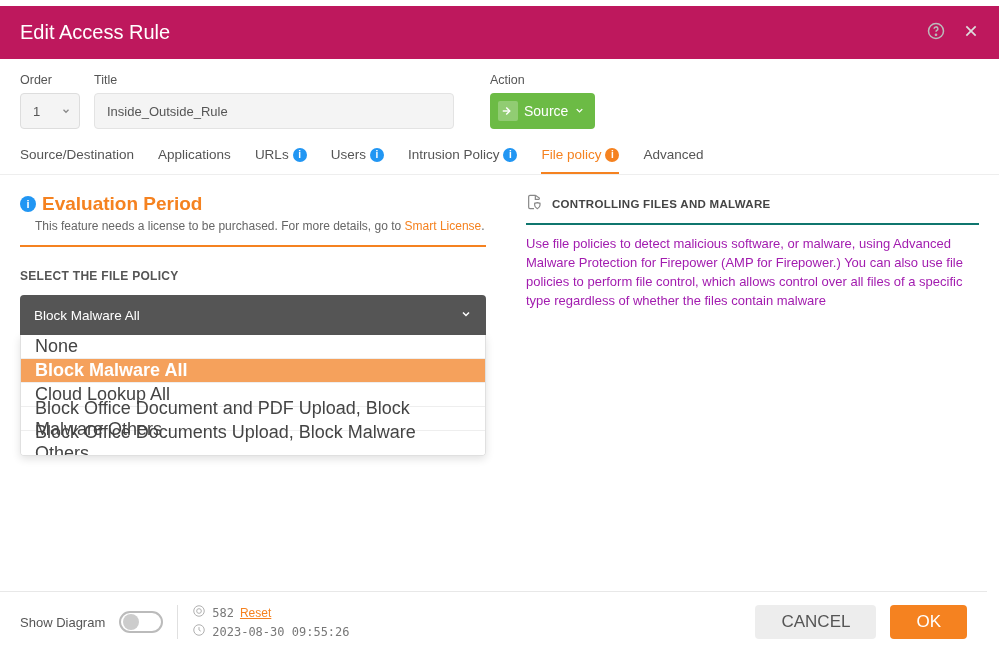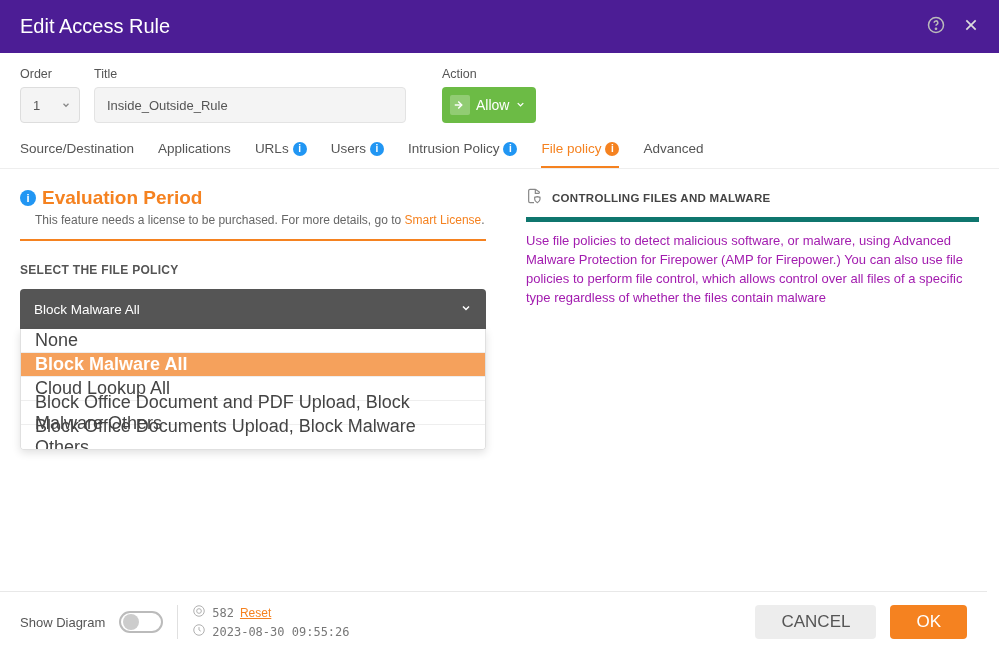--- a/index.html
+++ b/index.html
@@ -1,25 +1,25 @@
 <!DOCTYPE html>
 <html><head>
 <meta charset="utf-8">
 <style>
   * { box-sizing: border-box; margin: 0; padding: 0; }
   body { font-family: -apple-system, BlinkMacSystemFont, "Segoe UI", Arial, sans-serif; background: #fff; color: #3a3a3a; width: 999px; height: 652px; overflow: hidden; position: relative; }
   .modal { width: 999px; height: 652px; background: #fff; display: flex; flex-direction: column; position: relative; }
-  .header { background: #4c1d95; color: #fff; padding: 15px 20px; display: flex; align-items: center; justify-content: space-between; }
+  .header { background: #be185d; color: #fff; padding: 15px 20px; display: flex; align-items: center; justify-content: space-between; margin-top: 6px; }
   .header-title { font-size: 20px; font-weight: 400; }
   .header-icons { display: flex; align-items: center; gap: 18px; }
   .header-icons svg { cursor: pointer; }
   .form-row { display: flex; gap: 14px; padding: 14px 20px 0 20px; align-items: flex-start; }
   .field-label { font-size: 12.5px; color: #555; margin-bottom: 6px; display: block; }
   .select-order { width: 60px; height: 36px; border: 1px solid #ddd; border-radius: 4px; background: #f4f4f4; display: flex; align-items: center; justify-content: space-between; padding: 0 8px 0 12px; font-size: 13px; color: #555; }
-  .title-input { width: 312px; height: 36px; border: 1px solid #e3e3e3; border-radius: 4px; background: #f4f4f4; padding: 0 12px; font-size: 13px; color: #555; outline: none; }
+  .title-input { width: 360px; height: 36px; border: 1px solid #e3e3e3; border-radius: 4px; background: #f4f4f4; padding: 0 12px; font-size: 13px; color: #555; outline: none; }
   .action-wrap { margin-left: 22px; }
   .action-btn { height: 36px; background: #6cbb45; border: none; border-radius: 4px; color: #fff; display: flex; align-items: center; padding: 0 10px 0 8px; font-size: 14px; font-weight: 500; gap: 6px; cursor: pointer; }
   .action-icon { width: 20px; height: 20px; background: rgba(255,255,255,0.25); border-radius: 2px; display: flex; align-items: center; justify-content: center; }
   .tabs { display: flex; gap: 24px; padding: 18px 20px 0 20px; border-bottom: 1px solid #eee; }
   .tab { font-size: 13.5px; color: #555; padding-bottom: 10px; display: flex; align-items: center; gap: 4px; cursor: pointer; border-bottom: 2px solid transparent; }
   .tab.active { color: #f58220; border-bottom-color: #f58220; font-weight: 500; }
   .info-badge { width: 14px; height: 14px; background: #2196f3; border-radius: 50%; display: inline-flex; color: #fff; font-size: 10px; font-weight: bold; align-items: center; justify-content: center; line-height: 1; }
   .info-badge.orange { background: #f58220; }
   .content { display: flex; flex: 1; padding: 18px 20px 0 20px; gap: 40px; overflow: hidden; }
   .left-col { width: 466px; flex-shrink: 0; }
@@ -30,21 +30,21 @@
   .info-circle { width: 16px; height: 16px; background: #2196f3; border-radius: 50%; color: #fff; display: inline-flex; align-items: center; justify-content: center; font-size: 11px; font-weight: bold; }
   .eval-text { font-size: 12px; color: #666; margin-left: 15px; }
   .eval-link { color: #f58220; text-decoration: none; }
   .section-label { font-size: 12px; font-weight: 700; color: #555; letter-spacing: 0.3px; margin-bottom: 12px; }
   .dropdown { position: relative; width: 466px; }
   .dd-head { background: #555; color: #fff; border-radius: 4px 4px 0 0; height: 40px; display: flex; align-items: center; justify-content: space-between; padding: 0 14px; font-size: 13.5px; cursor: pointer; }
   .dd-list { border: 1px solid #e0e0e0; border-top: none; box-shadow: 0 3px 8px rgba(0,0,0,0.12); border-radius: 0 0 4px 4px; overflow: hidden; }
   .dd-item { height: 24px; display: flex; align-items: center; padding: 0 14px; font-size: 18px; color: #444; border-bottom: 1px solid #eee; cursor: pointer; background: #fff; }
   .dd-item:last-child { border-bottom: none; }
   .dd-item.selected { background: #f5a15c; color: #fff; font-weight: 700; }
-  .right-head { display: flex; align-items: center; gap: 10px; border-bottom: 5px solid #0f766e; padding-bottom: 8px; margin-bottom: 10px; }
+  .right-head { display: flex; align-items: center; gap: 10px; border-bottom: 2px solid #0f766e; padding-bottom: 8px; margin-bottom: 10px; }
   .right-head-title { font-size: 11.5px; font-weight: 700; color: #444; letter-spacing: 0.3px; }
   .right-text { font-size: 13px; color: #a21caf; line-height: 1.45; }
   .footer { position: absolute; bottom: 0; left: 0; right: 12px; border-top: 1px solid #e8e8e8; padding: 12px 20px; display: flex; align-items: center; justify-content: space-between; background: #fff; }
   .footer-left { display: flex; align-items: center; gap: 14px; }
   .diagram-label { font-size: 13px; color: #555; }
   .toggle { width: 44px; height: 22px; border: 2px solid #bbb; border-radius: 12px; position: relative; background: #fff; cursor: pointer; }
   .toggle-knob { width: 16px; height: 16px; background: #ccc; border-radius: 50%; position: absolute; top: 1px; left: 2px; }
   .divider-v { width: 1px; height: 34px; background: #e0e0e0; }
   .meta { display: flex; flex-direction: column; gap: 2px; font-size: 12px; color: #777; font-family: ui-monospace, Menlo, monospace; }
   .meta-row { display: flex; align-items: center; gap: 6px; }
@@ -96,21 +96,21 @@
     </div>
     <div class="action-wrap">
       <label class="field-label">Action</label>
       <button class="action-btn">
         <span class="action-icon">
           <svg width="14" height="14" viewBox="0 0 24 24" fill="none" stroke="#fff" stroke-width="2.5">
               <polyline points="9 6 15 12 9 18"></polyline>
               <line x1="3" y1="12" x2="14" y2="12"></line>
             </svg>
         </span>
-        <span>Allow</span>
+        <span>Source</span>
         <span class="chevron">
           <svg width="11" height="11" viewBox="0 0 24 24" fill="none" stroke="#fff" stroke-width="3">
               <polyline points="6 9 12 15 18 9"></polyline>
             </svg>
         </span>
       </button>
     </div>
   </div>
 
   <div class="tabs">

